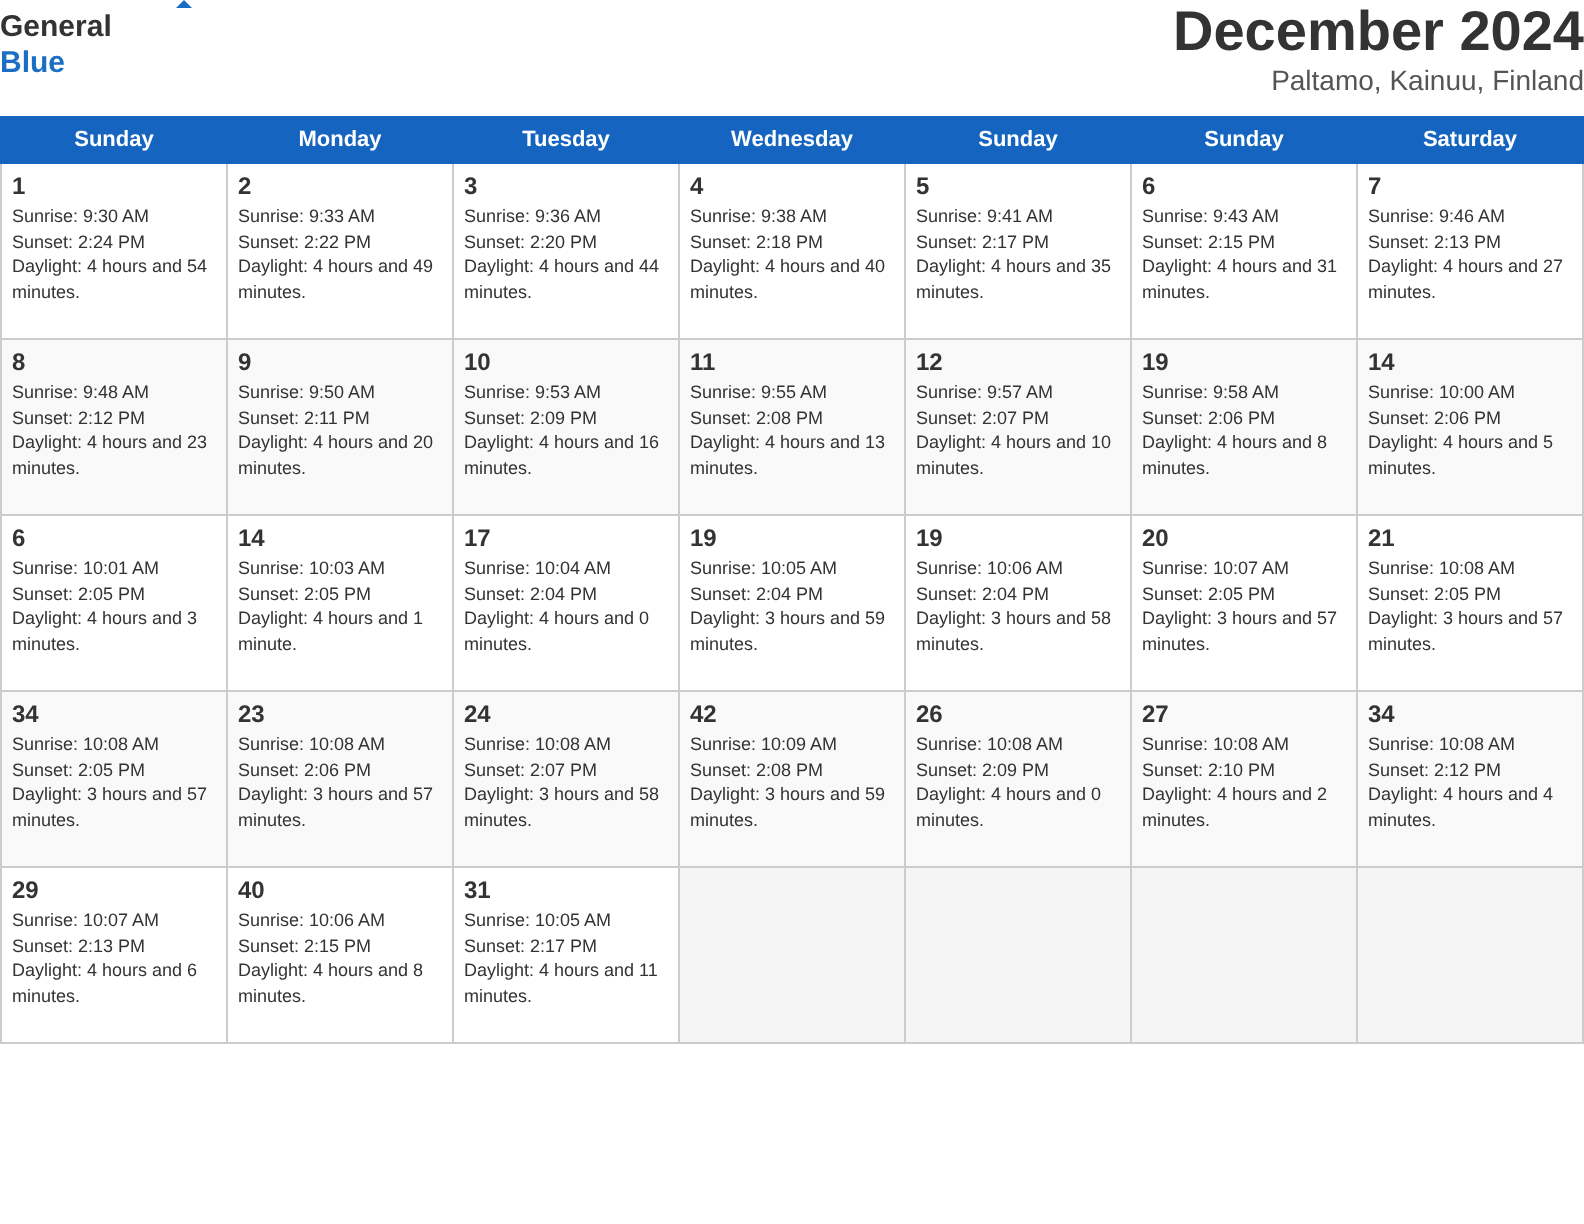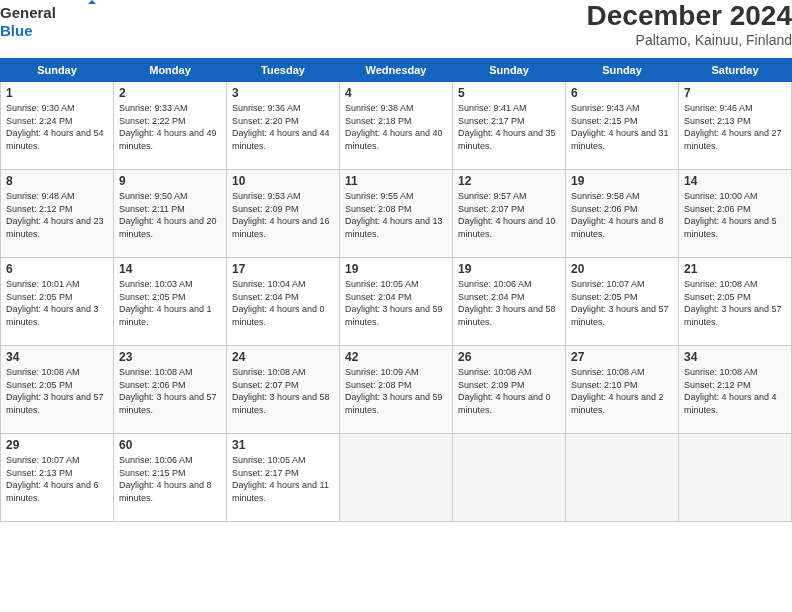--- a/index.html
+++ b/index.html
@@ -237,21 +237,21 @@
           <span class="day-info">Sunrise: 10:08 AM<br>Sunset: 2:12 PM<br>Daylight: 4 hours and 4 minutes.</span>
         </td>
       </tr>
 
       <tr>
         <td>
           <span class="day-num">29</span>
           <span class="day-info">Sunrise: 10:07 AM<br>Sunset: 2:13 PM<br>Daylight: 4 hours and 6 minutes.</span>
         </td>
         <td>
-          <span class="day-num">60</span>
+          <span class="day-num">40</span>
           <span class="day-info">Sunrise: 10:06 AM<br>Sunset: 2:15 PM<br>Daylight: 4 hours and 8 minutes.</span>
         </td>
         <td>
           <span class="day-num">31</span>
           <span class="day-info">Sunrise: 10:05 AM<br>Sunset: 2:17 PM<br>Daylight: 4 hours and 11 minutes.</span>
         </td>
         <td class="empty"></td>
         <td class="empty"></td>
         <td class="empty"></td>
         <td class="empty"></td>

